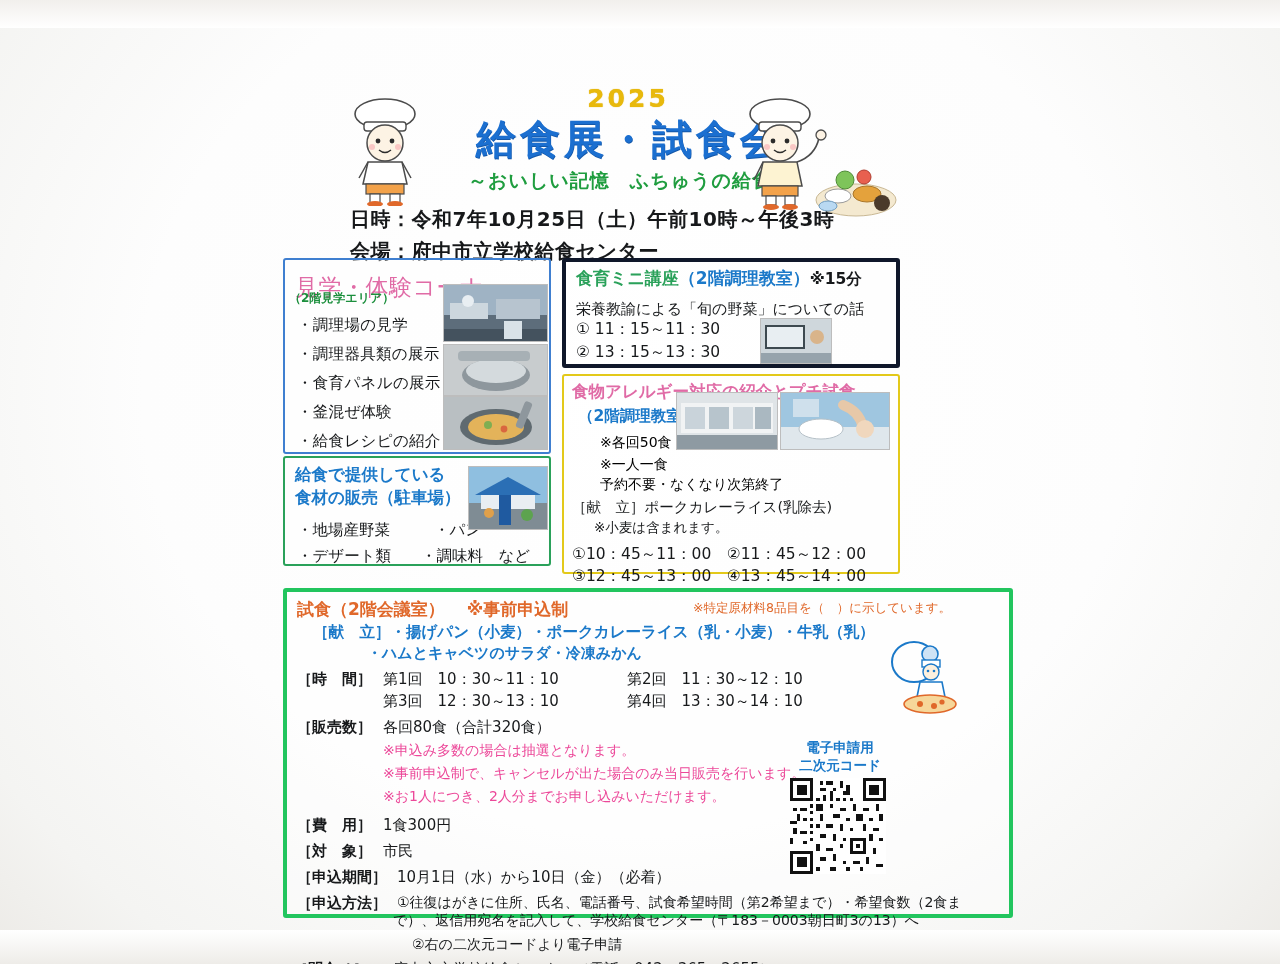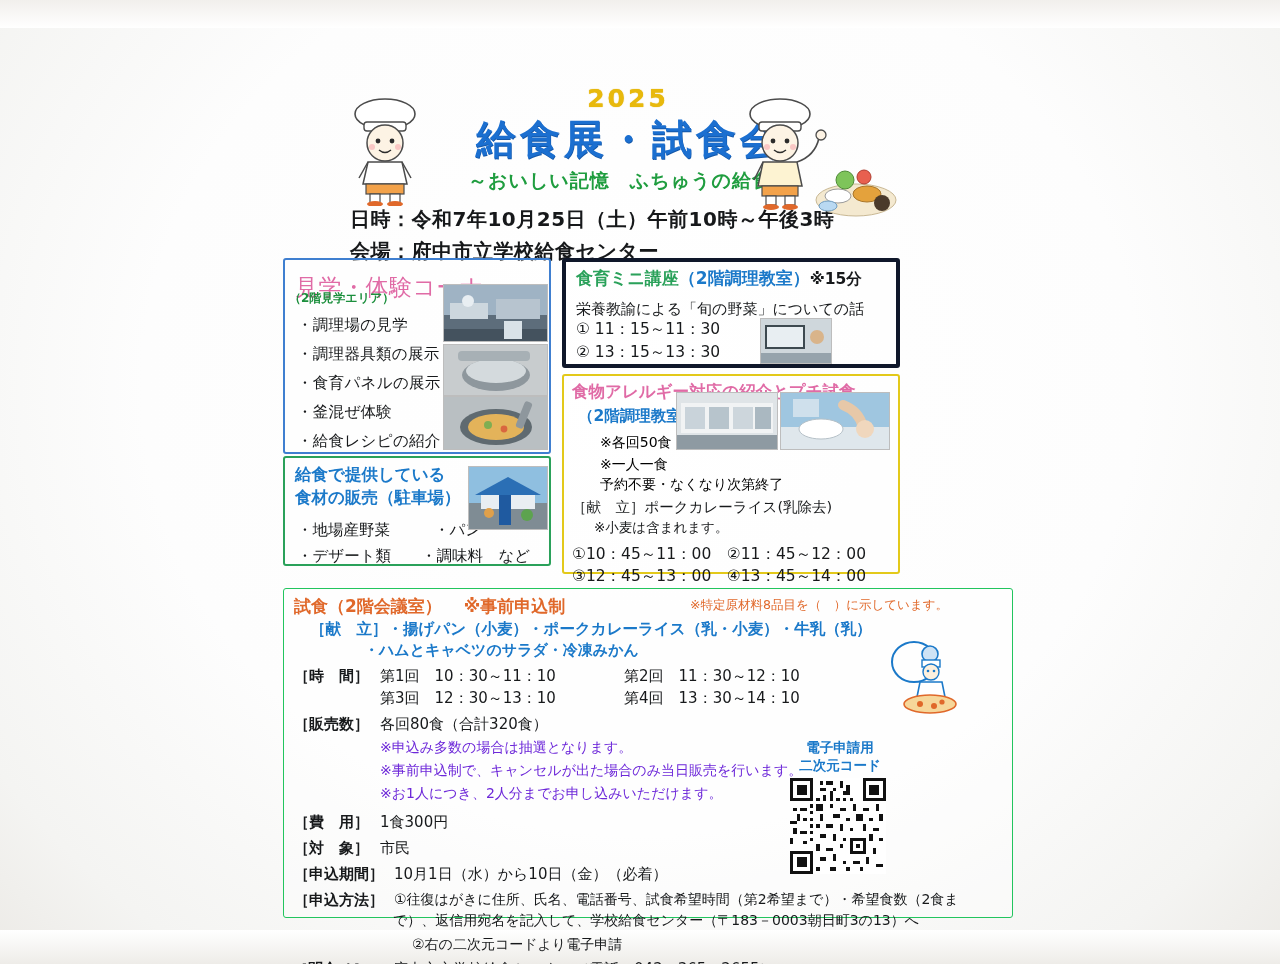--- a/index.html
+++ b/index.html
@@ -90,29 +90,29 @@
   #box4 .t2{position:absolute;left:14px;top:30px;font-size:15.5px;color:#1b79c9;font-weight:bold;}
   #box4 .n{position:absolute;left:8px;font-size:14px;color:#000000;margin-left:28px;}
   #box4 .menu{position:absolute;left:8px;top:122px;font-size:14.5px;color:#17191b;}
   #box4 .note{position:absolute;left:30px;top:143px;font-size:13.5px;color:#17191b;}
   #box4 .times1{position:absolute;left:8px;top:168px;font-size:15.5px;color:#17191b;}
   #box4 .times2{position:absolute;left:8px;top:190px;font-size:15.5px;color:#17191b;}
   .ph-allergy1{left:676px;top:392px;width:100px;height:56px;}
   .ph-allergy2{left:780px;top:392px;width:108px;height:56px;}
 
   
-  #box5{left:283px;top:588px;width:730px;height:330px;border:1px solid #22c55e;}
+  #box5{left:283px;top:588px;width:730px;height:330px;border:4px solid #22c55e;}
   #box5 .t1{position:absolute;left:10px;top:6px;font-size:17px;color:#e0682a;font-weight:bold;}
   #box5 .t1 .note{color:#e0682a;}
   #box5 .smallnote{position:absolute;left:406px;top:8px;font-size:12.5px;color:#e0682a;}
   #box5 .menu{position:absolute;left:26px;top:30px;font-size:15.5px;color:#1b79c9;font-weight:bold;letter-spacing:0px;}
   #box5 .menu2{position:absolute;left:80px;top:52px;font-size:15px;color:#1b79c9;font-weight:bold;}
   #box5 .lbl{position:absolute;font-size:15px;color:#17191b;font-weight:bold;}
   #box5 .val{position:absolute;font-size:15px;color:#17191b;}
-  #box5 .sub{position:absolute;font-size:14px;color:#6d28d9;}
+  #box5 .sub{position:absolute;font-size:14px;color:#ec4899;}
 
   .qr-label{position:absolute;left:790px;top:738px;font-size:13.5px;color:#1b79c9;font-weight:bold;text-align:center;width:100px;line-height:1.35;}
   .qr{position:absolute;left:790px;top:778px;width:96px;height:96px;background:#fff;}
   .chef-art{position:absolute;left:886px;top:640px;width:86px;height:78px;}
 </style>
 </head>
 <body>
 
 <div class="paper"></div>
 

